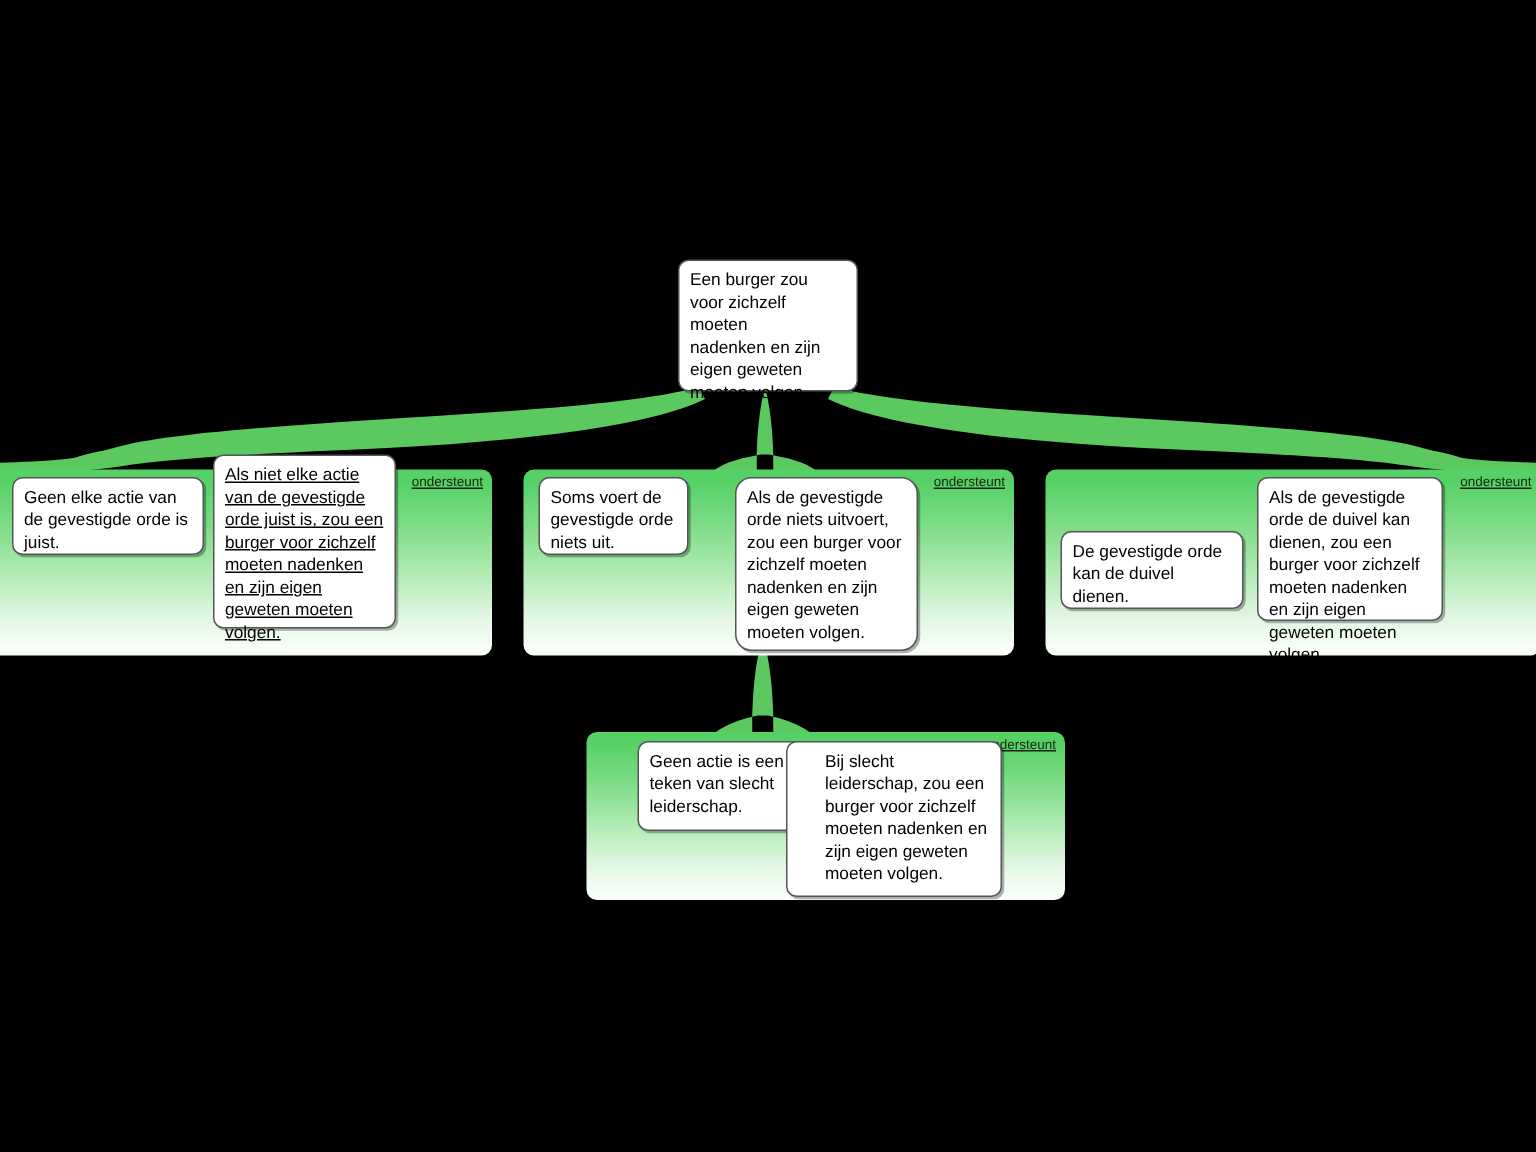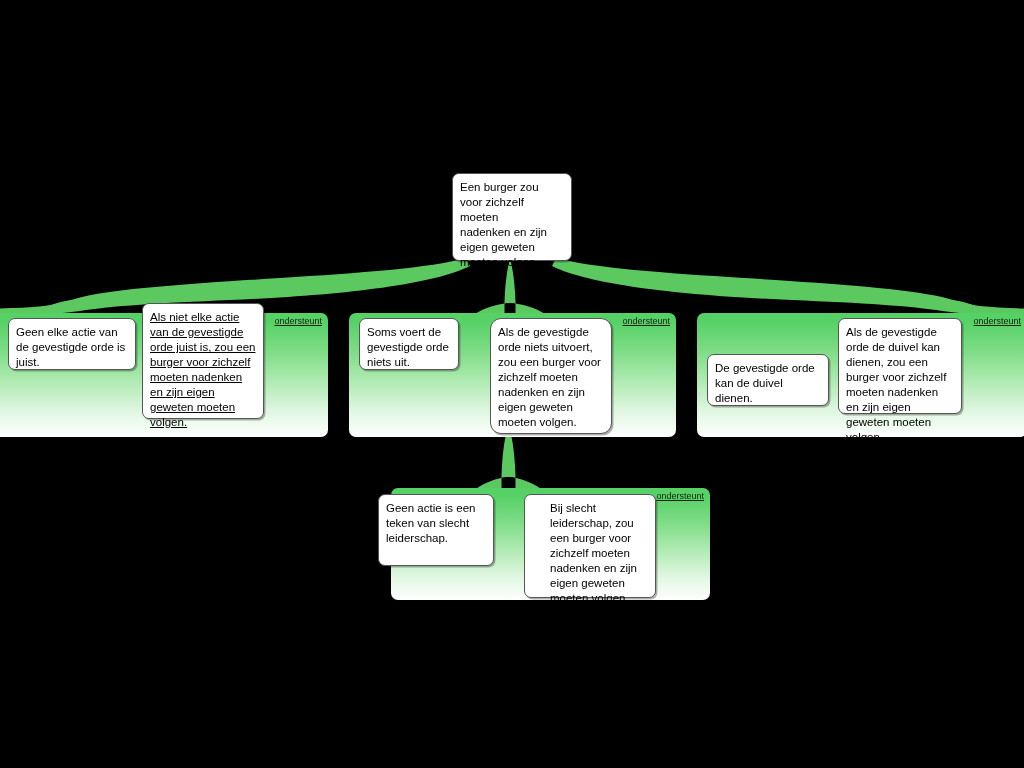--- a/index.html
+++ b/index.html
@@ -166,20 +166,20 @@
   <div class="card" style="left:707px; top:318px; width:122px; height:52px;margin-top:36px;">
     <div class="card-text">De gevestigde orde kan de duivel dienen.</div>
   </div>
   <div class="card" style="left:838px; top:318px; width:124px; height:96px;">
     <div class="card-text">Als de gevestigde orde de duivel kan dienen, zou een burger voor zichzelf moeten nadenken en zijn eigen geweten moeten volgen.</div>
   </div>
 
   <div class="support-panel" style="left:391px; top:488px; width:319px; height:112px;">
     <span class="panel-label">ondersteunt</span>
   </div>
-  <div class="card" style="left:378px; top:494px; width:116px; height:72px;">
+  <div class="card" style="left:425px; top:494px; width:116px; height:60px;">
     <div class="card-text">Geen actie is een teken van slecht leiderschap.</div>
   </div>
-  <div class="card" style="left:524px; top:494px; width:132px; height:104px;padding-left:25px;">
+  <div class="card" style="left:524px; top:494px; width:144px; height:104px;padding-left:25px;">
     <div class="card-text">Bij slecht leiderschap, zou een burger voor zichzelf moeten nadenken en zijn eigen geweten moeten volgen.</div>
   </div>
 
 </div>
 
 </body></html>

